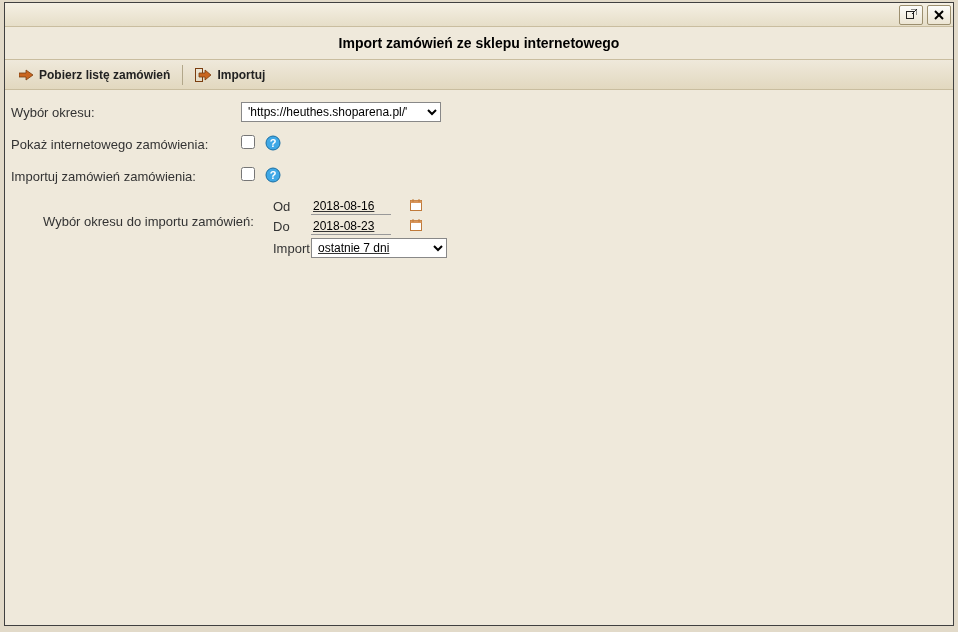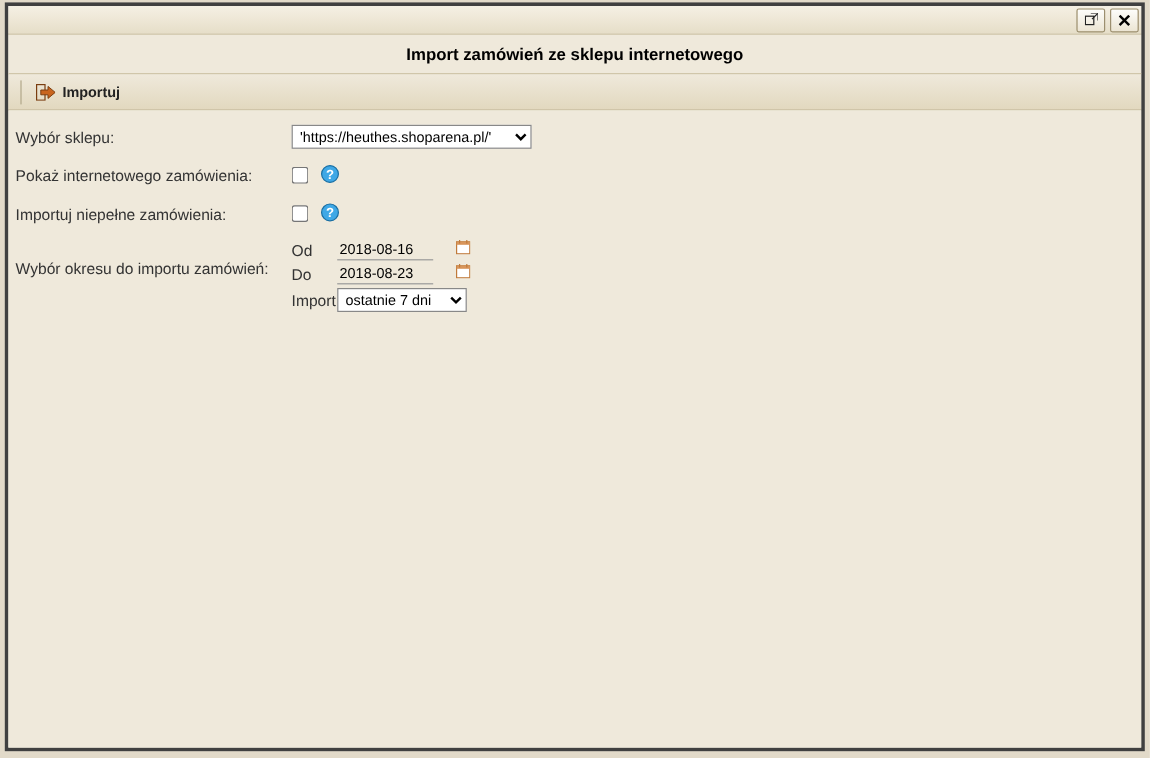--- a/index.html
+++ b/index.html
@@ -9,21 +9,21 @@
     font-family: Arial, Helvetica, sans-serif;
     font-size: 12px;
     background: #e2dac9;
     color: #333;
     width: 958px;
     height: 632px;
     overflow: hidden;
   }
   .window {
     margin: 2px 4px 4px 4px;
-    border: 3px solid #404040;
+    border: 1px solid #404040;
     background: #efe9db;
     height: 624px;
     display: flex;
     flex-direction: column;
   }
   .titlebar {
     height: 24px;
     background: linear-gradient(#f5f0e4, #e6dec8);
     border-bottom: 1px solid #c9bd9f;
     display: flex;
@@ -97,31 +97,31 @@
     align-items: flex-start;
     padding-top: 4px;
   }
   .form-label {
     width: 230px;
     font-size: 13px;
     color: #333;
   }
   .form-control {
     display: flex;
-    align-items: center;
+    align-items: flex-start;
   }
   select {
     font-size: 12px;
     background: #fff;
     border: 1px solid #888;
     padding: 1px 2px;
     height: 20px;
   }
   .shop-select { width: 200px; }
-  .period-select { width: 108px; }
+  .period-select { width: 136px; }
   input[type="checkbox"] {
     width: 14px;
     height: 14px;
     margin: 0;
   }
   .help-icon {
     margin-left: 10px;
     cursor: pointer;
   }
   .date-grid {
@@ -134,22 +134,23 @@
   .date-input {
     width: 80px;
     border: none;
     border-bottom: 1px solid #999;
     background: transparent;
     font-size: 12px;
     padding: 1px 2px;
   }
   .date-cell {
     display: flex;
-    align-items: flex-start;
+    align-items: center;
     gap: 19px;
+    text-decoration: underline;
   }
   .cal-icon {
     cursor: pointer;
   }
 </style>
 </head>
 <body>
 
 <div class="window">
 
@@ -165,36 +166,44 @@
       <svg width="10" height="10" viewBox="0 0 10 10">
         <line x1="1" y1="1" x2="9" y2="9" stroke="#000" stroke-width="2"></line>
         <line x1="9" y1="1" x2="1" y2="9" stroke="#000" stroke-width="2"></line>
       </svg>
     </button>
   </div>
 
   <div class="window-title">Import zamówień ze sklepu internetowego</div>
 
   <div class="toolbar">
+    <div class="toolbar-btn">
+      <span class="arrow-icon">
+        <svg width="14" height="14" viewBox="0 0 14 14">
+          <path d="M0 5 H7 V2 L14 7 L7 12 V9 H0 Z" fill="#c9651f" stroke="#7a3d0f" stroke-width="0.8"></path>
+        </svg>
+      </span>
+      <span>Pobierz listę zamówień</span>
+    </div>
     <div class="toolbar-sep"></div>
     <div class="toolbar-btn">
       <span class="arrow-icon">
         <svg width="16" height="14" viewBox="0 0 16 14">
           <rect x="0.5" y="0.5" width="7" height="13" fill="none" stroke="#7a3d0f" stroke-width="1"></rect>
           <path d="M4 5 H10 V2 L16 7 L10 12 V9 H4 Z" fill="#c9651f" stroke="#7a3d0f" stroke-width="0.8"></path>
         </svg>
       </span>
       <span>Importuj</span>
     </div>
   </div>
 
   <div class="content">
 
     <div class="form-row">
-      <div class="form-label">Wybór sklepu:</div>
+      <div class="form-label">Wybór okresu:</div>
       <div class="form-control">
         <select class="shop-select">
           <option>'https://heuthes.shoparena.pl/'</option>
         </select>
       </div>
     </div>
 
     <div class="form-row">
       <div class="form-label">Pokaż internetowego zamówienia:</div>
       <div class="form-control">
@@ -202,34 +211,34 @@
         <span class="help-icon">
           <svg width="16" height="16" viewBox="0 0 16 16">
             <circle cx="8" cy="8" r="7" fill="#3fa8e6" stroke="#1a6fa3" stroke-width="1"></circle>
             <text x="8" y="12" text-anchor="middle" font-size="11" font-weight="bold" fill="#fff">?</text>
           </svg>
         </span>
       </div>
     </div>
 
     <div class="form-row">
-      <div class="form-label">Importuj niepełne zamówienia:</div>
+      <div class="form-label">Importuj zamówień zamówienia:</div>
       <div class="form-control">
         <input type="checkbox" style="">
         <span class="help-icon">
           <svg width="16" height="16" viewBox="0 0 16 16">
             <circle cx="8" cy="8" r="7" fill="#3fa8e6" stroke="#1a6fa3" stroke-width="1"></circle>
             <text x="8" y="12" text-anchor="middle" font-size="11" font-weight="bold" fill="#fff">?</text>
           </svg>
         </span>
       </div>
     </div>
 
     <div class="form-row tall">
-      <div class="form-label" style="padding-top:16px;">Wybór okresu do importu zamówień:</div>
+      <div class="form-label" style="padding-top:16px;margin-left:32px;">Wybór okresu do importu zamówień:</div>
       <div class="date-grid">
         <div>Od</div>
         <div class="date-cell">
           <input class="date-input" value="2018-08-16" style="">
           <span class="cal-icon">
             <svg width="12" height="12" viewBox="0 0 12 12">
               <rect x="0.5" y="1.5" width="11" height="10" fill="#fff" stroke="#c07a3a" stroke-width="1"></rect>
               <rect x="0.5" y="1.5" width="11" height="2.5" fill="#d8955a"></rect>
               <line x1="3" y1="0" x2="3" y2="3" stroke="#c07a3a" stroke-width="1"></line>
               <line x1="9" y1="0" x2="9" y2="3" stroke="#c07a3a" stroke-width="1"></line>

